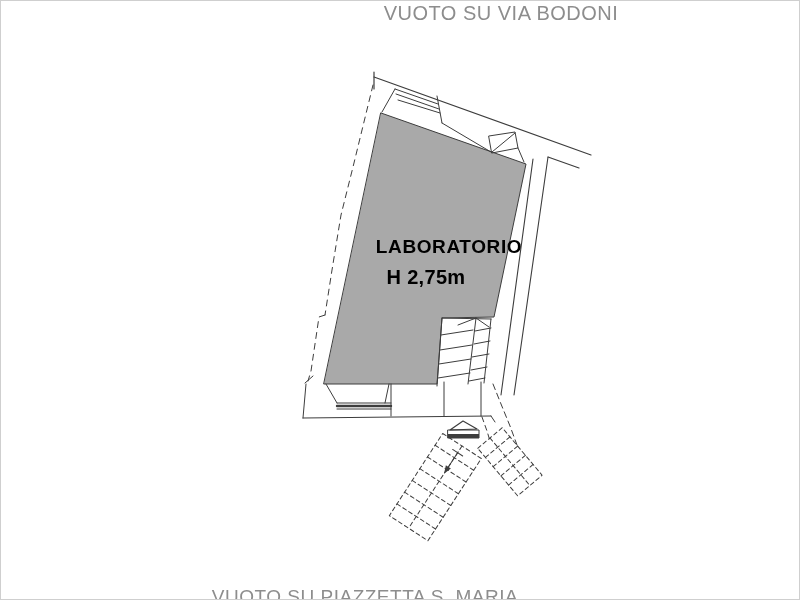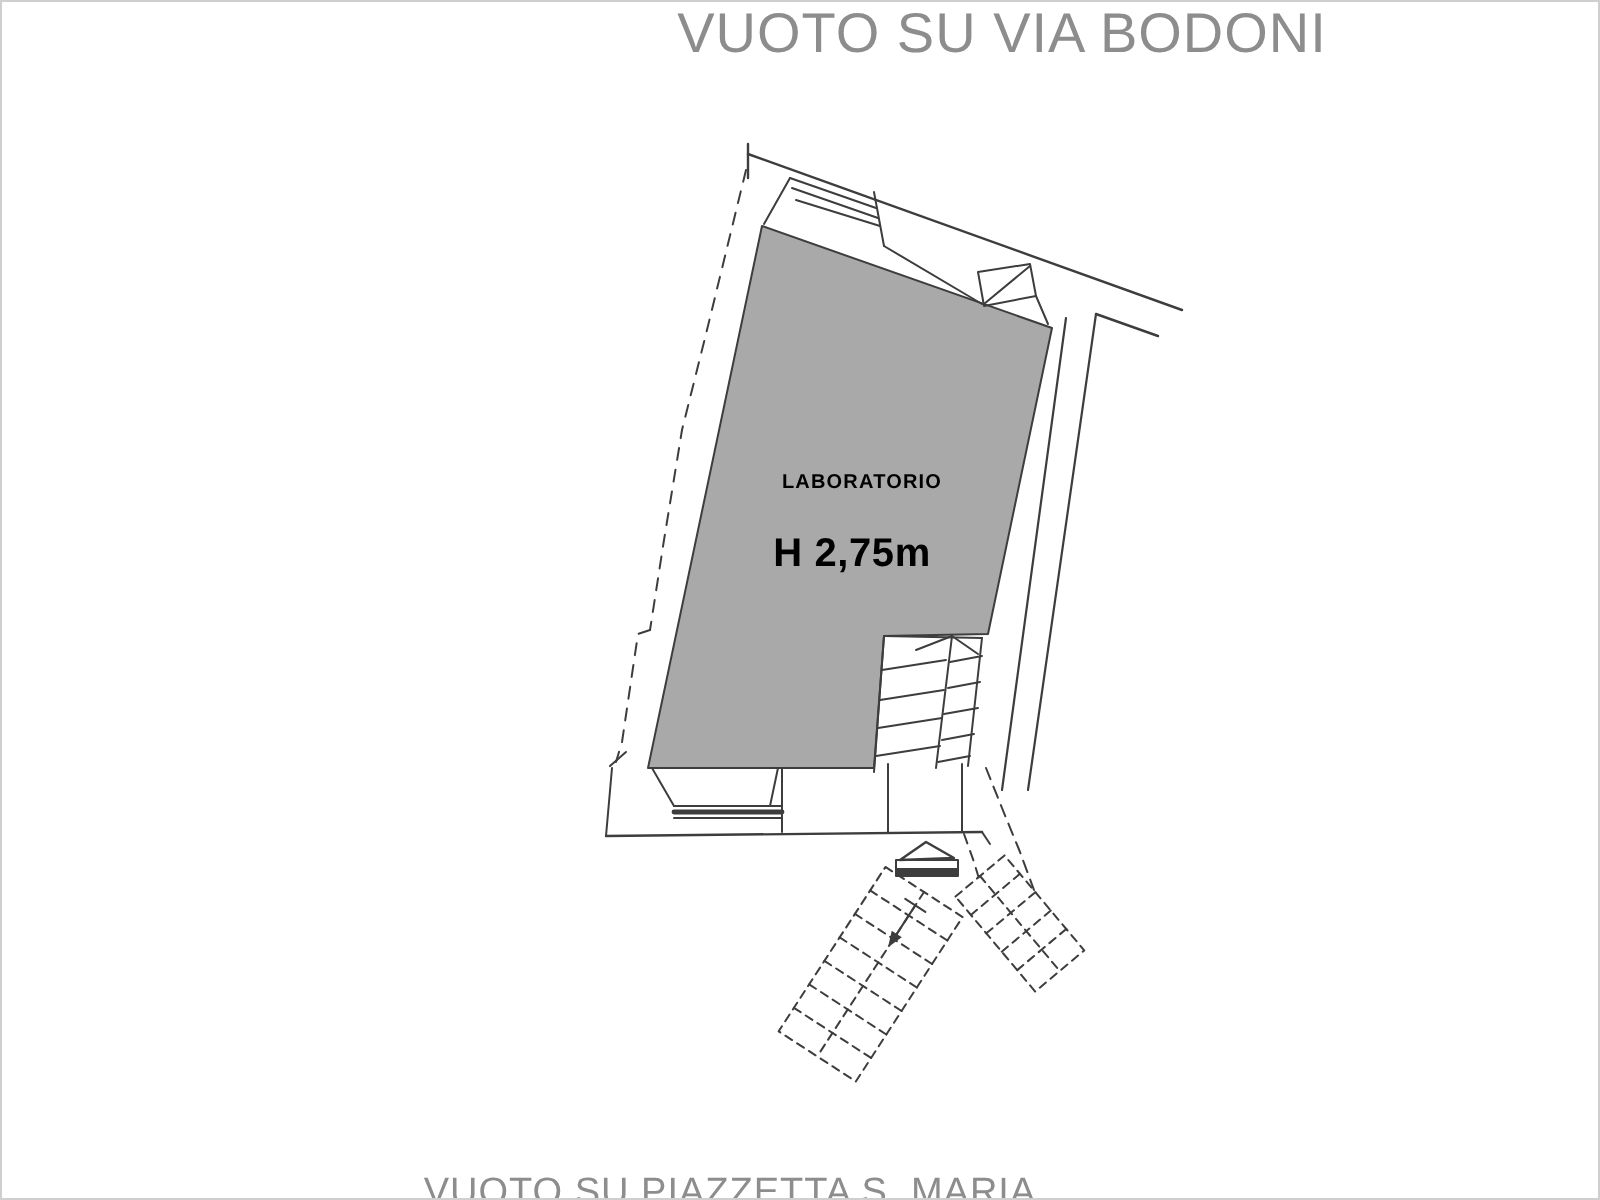--- a/index.html
+++ b/index.html
@@ -22,36 +22,36 @@
     width:800px;height:600px;
     box-sizing:border-box;
     border:1px solid var(--frame-border);
     background:var(--background);
     overflow:hidden;
   }
   .plan-svg{position:absolute;left:0;top:0;}
   .street-label{
     position:absolute;
     color:var(--label-text);
-    font-size:28px;
+    font-size:20px;
     letter-spacing:0.5px;
     white-space:nowrap;
     transform:translateX(-50%);
     line-height:1.1;
   }
   .street-label.top{left:500px;top:1px;}
   .street-label.bottom{left:364px;top:586px;font-size:19px;}
   .room-label{
     position:absolute;
     color:var(--room-text);
     font-weight:bold;
     white-space:nowrap;
     transform:translateX(-50%);
   }
-  .room-label.name{left:430px;top:235px;font-size:10px;letter-spacing:0.6px;}
+  .room-label.name{left:448px;top:235px;font-size:19px;letter-spacing:0.6px;}
   .room-label.height{left:425px;top:265px;font-size:20px;letter-spacing:0.3px;}
 </style>
 </head>
 <body>
 
 <div class="canvas">
 
   <div class="street-label top">VUOTO SU VIA BODONI</div>
 
   <svg class="plan-svg" width="800" height="600" viewBox="0 0 800 600" fill="none" stroke-linecap="round" stroke-linejoin="round">

